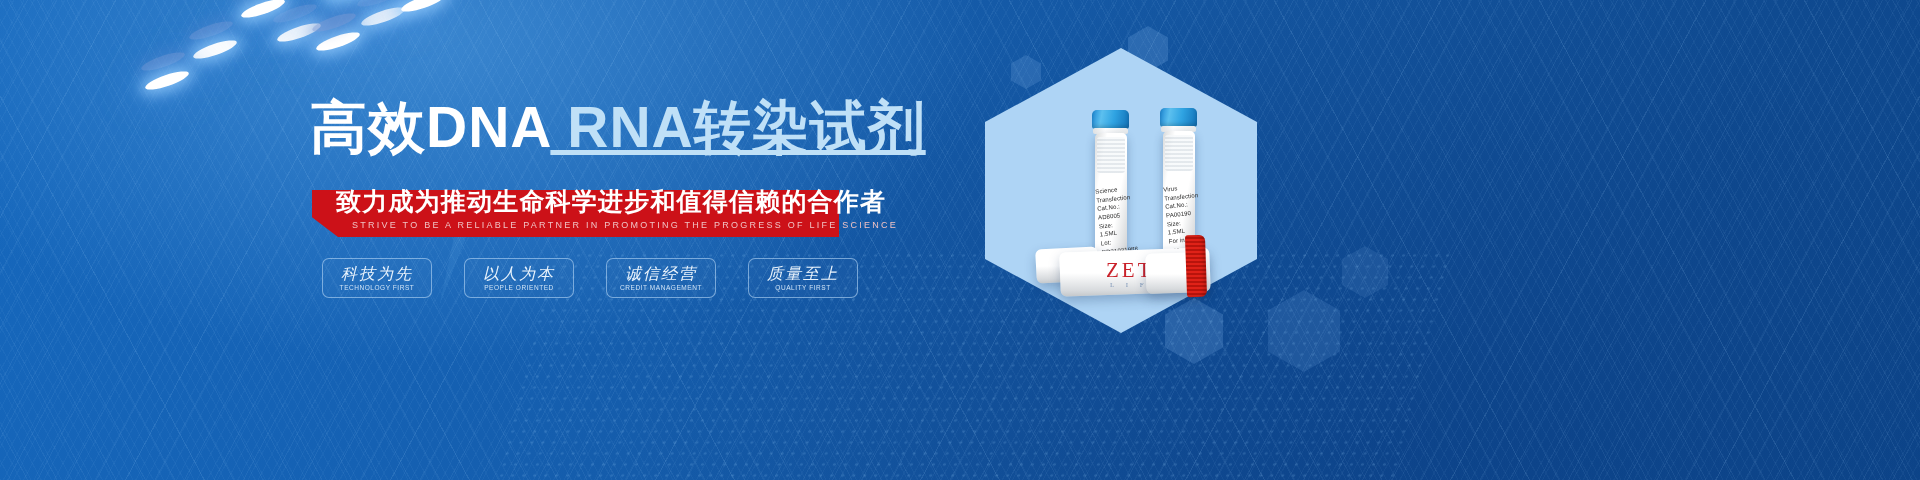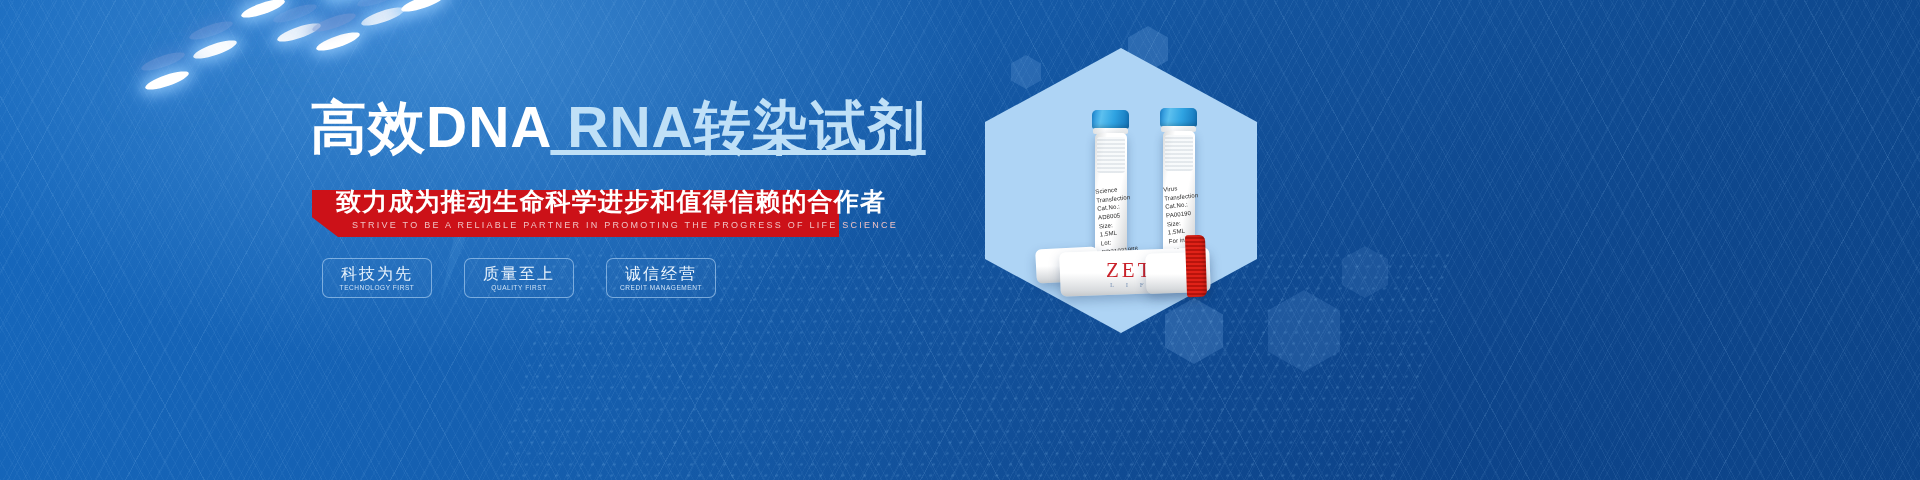--- a/index.html
+++ b/index.html
@@ -216,20 +216,21 @@
     flex-direction: column;
     align-items: center;
     justify-content: center;
     background: rgba(255,255,255,0.025);
   }
   .feature-cn {
     font-size: 16px;
     color: #e9f3fc;
     letter-spacing: 2px;
     line-height: 1.1;
+    font-style: italic;
   }
   .feature-en {
     font-size: 6.5px;
     color: #cfe3f6;
     letter-spacing: .55px;
     margin-top: 2px;
     white-space: nowrap;
   }
 </style>
 </head>
@@ -312,22 +313,26 @@
   <div class="ribbon"></div>
   <div class="ribbon-cn">致力成为推动生命科学进步和值得信赖的合作者</div>
   <div class="ribbon-en">STRIVE TO BE A RELIABLE PARTNER IN PROMOTING THE PROGRESS OF LIFE SCIENCE</div>
 
   <div class="features">
     <div class="feature-box">
       <div class="feature-cn">科技为先</div>
       <div class="feature-en">TECHNOLOGY FIRST</div>
     </div>
     <div class="feature-box">
-      <div class="feature-cn">质量至上</div>
-      <div class="feature-en">QUALITY FIRST</div>
+      <div class="feature-cn">以人为本</div>
+      <div class="feature-en">PEOPLE ORIENTED</div>
     </div>
     <div class="feature-box">
       <div class="feature-cn">诚信经营</div>
       <div class="feature-en">CREDIT MANAGEMENT</div>
     </div>
+    <div class="feature-box">
+      <div class="feature-cn">质量至上</div>
+      <div class="feature-en">QUALITY FIRST</div>
+    </div>
   </div>
 
 </div>
 
 </body></html>

